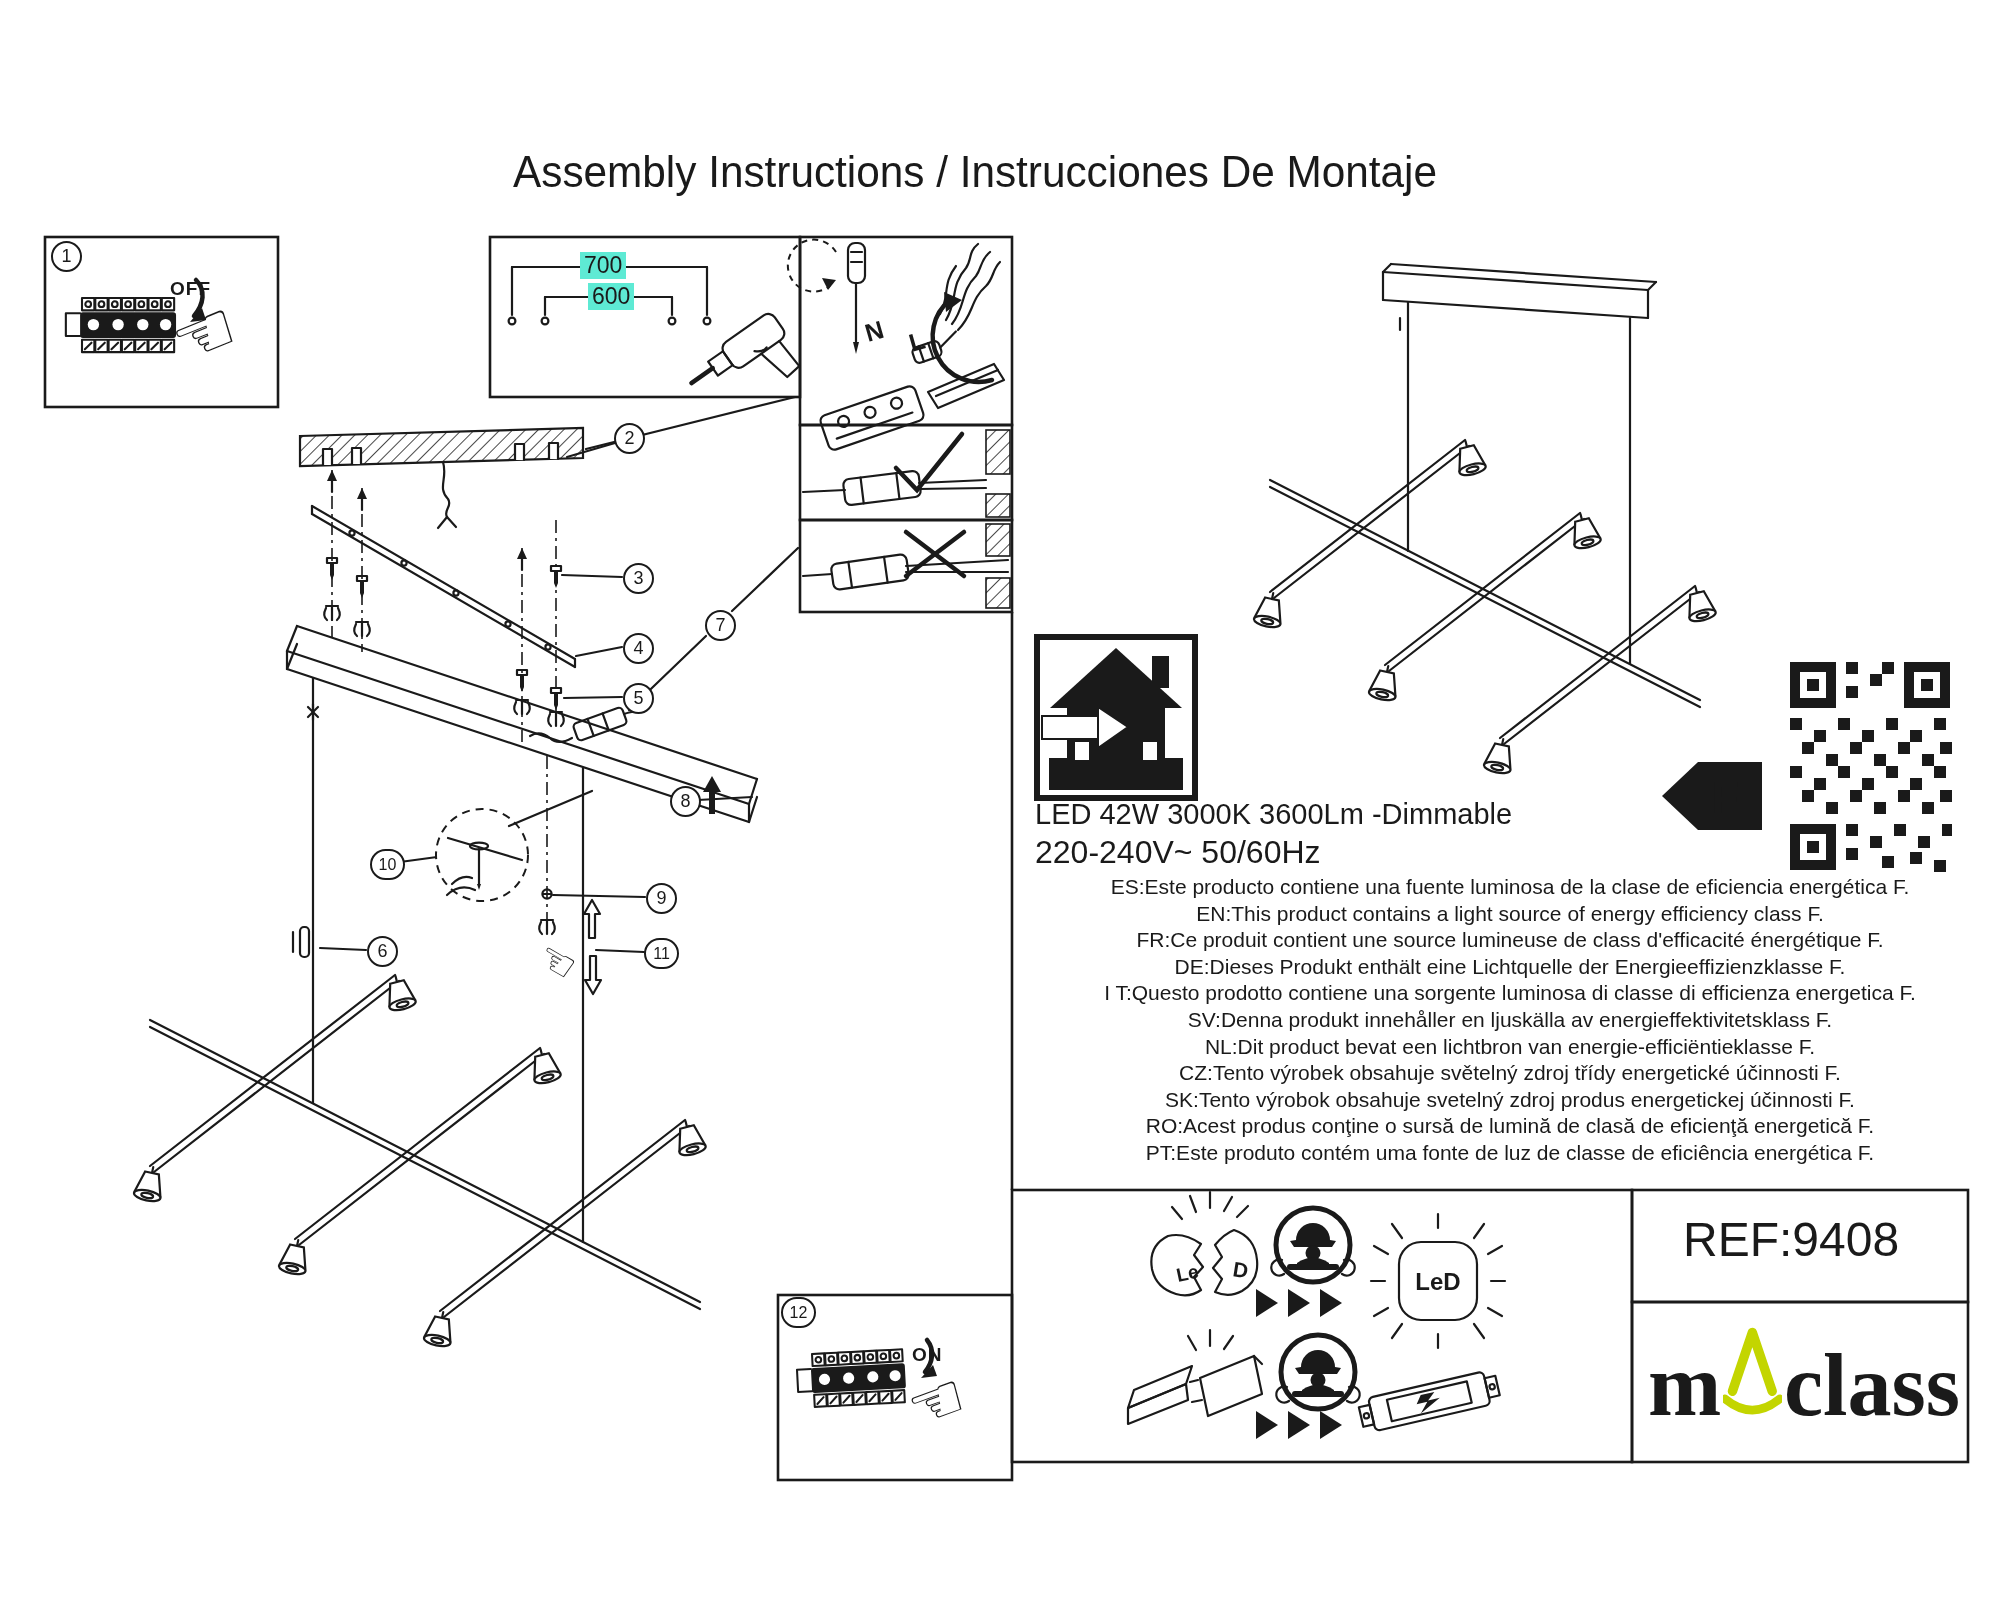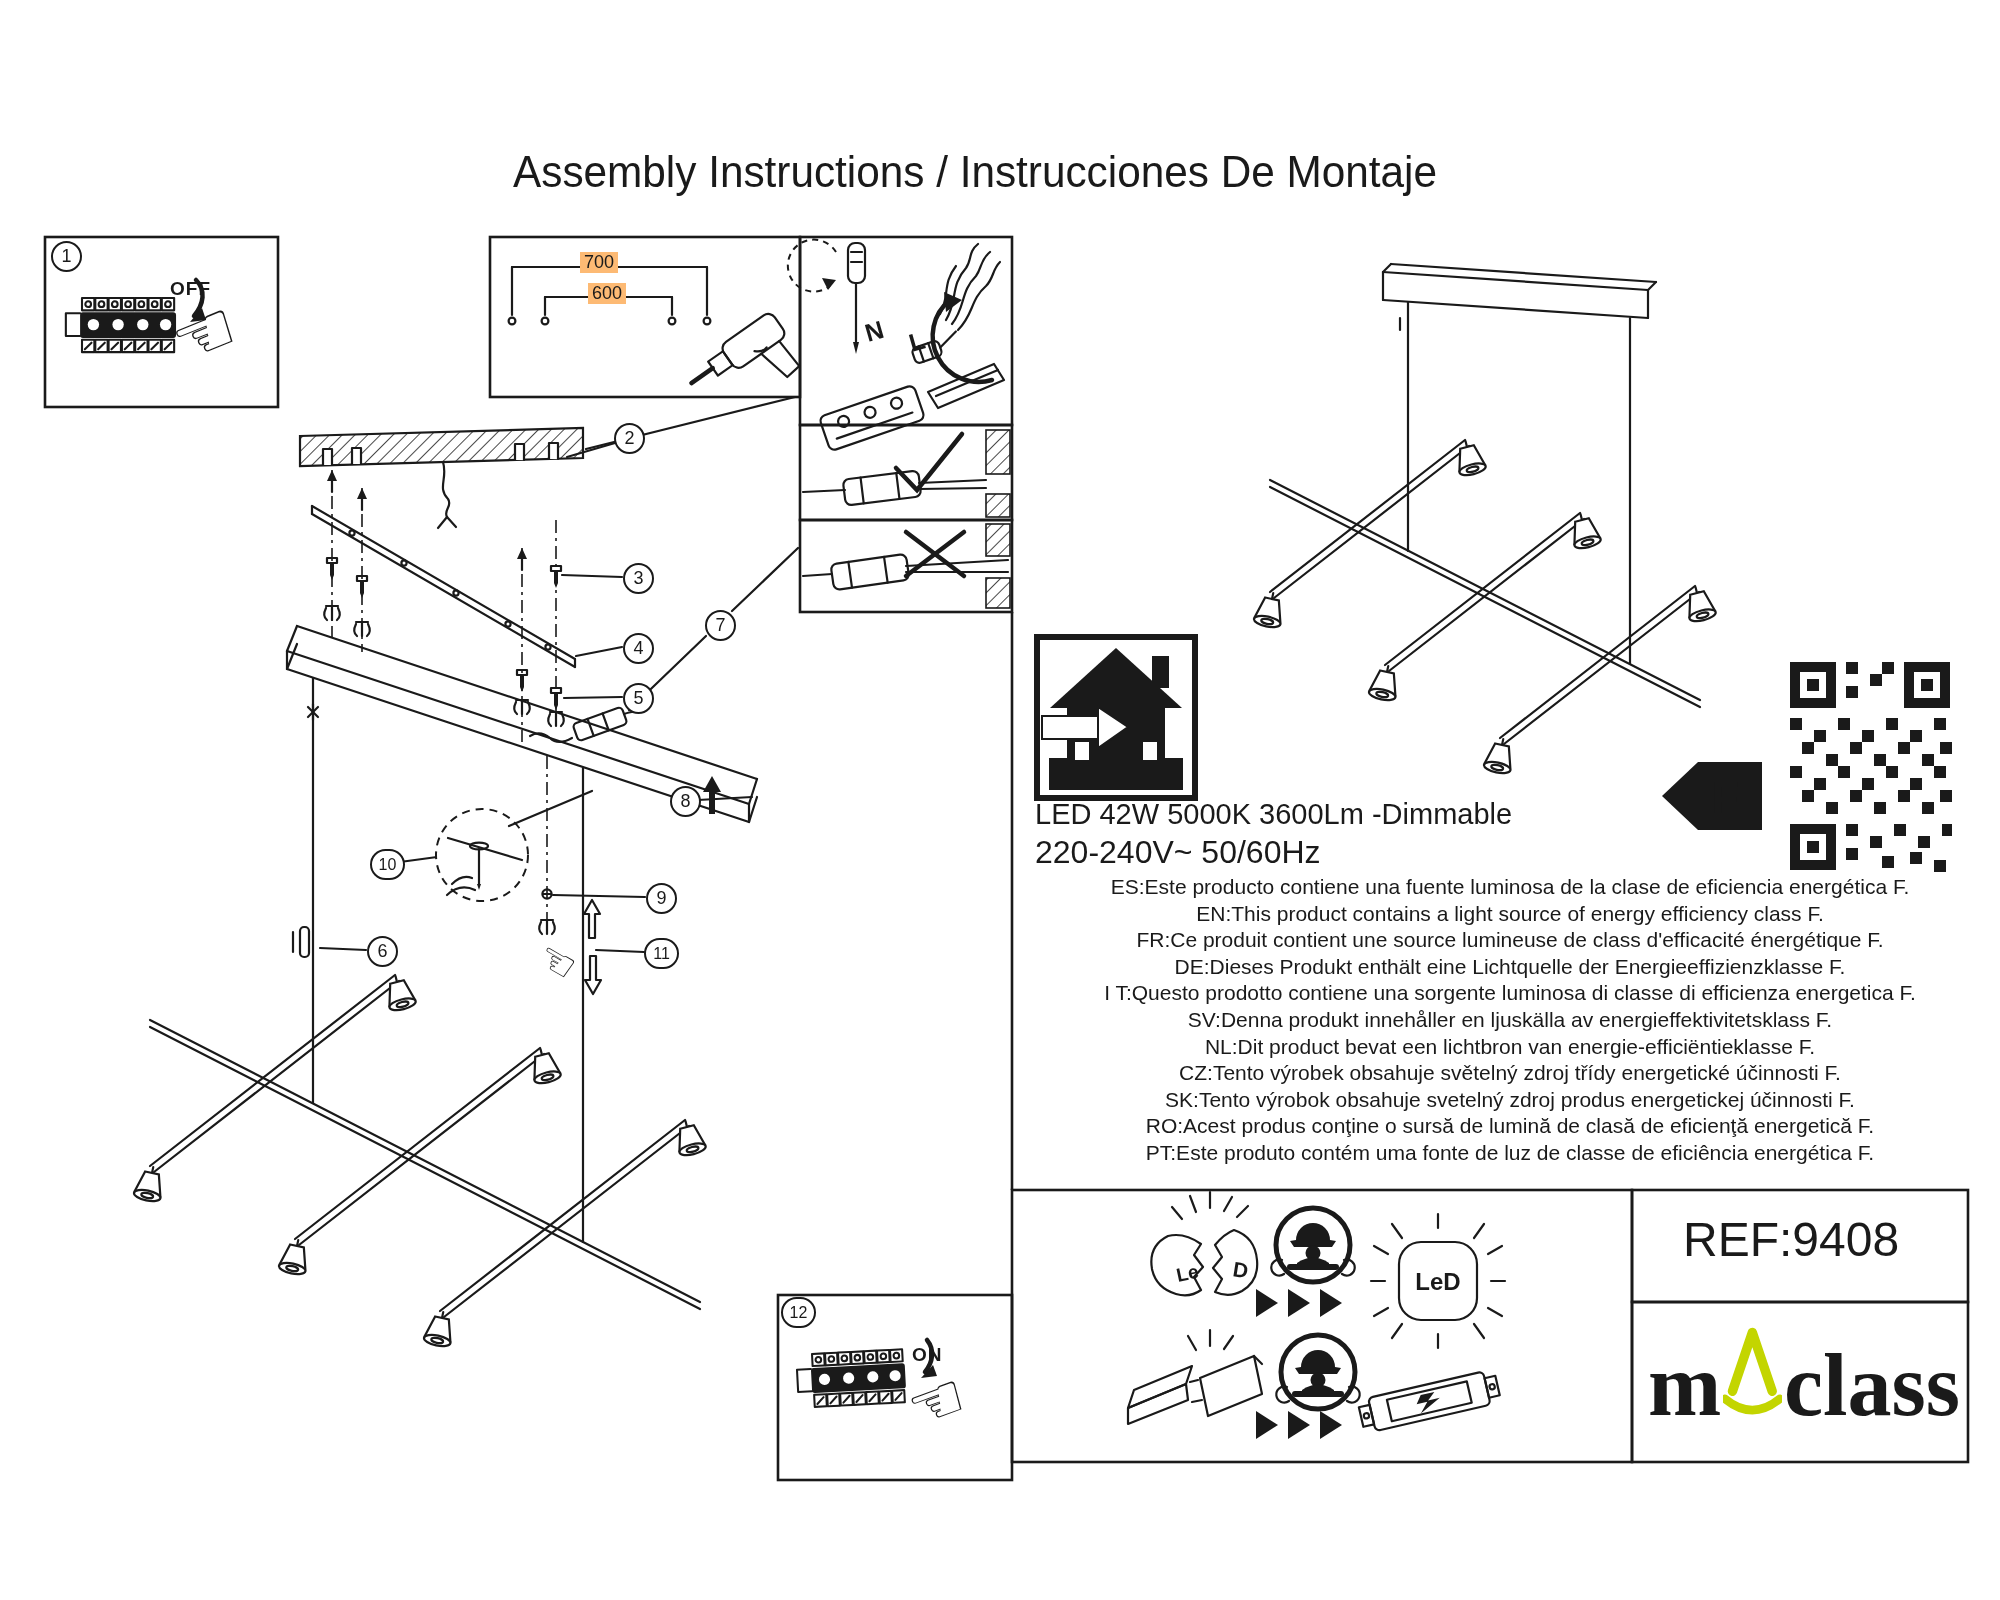--- a/index.html
+++ b/index.html
@@ -6,21 +6,21 @@
   .page{position:relative;width:2000px;height:1600px;background:#fff;overflow:hidden;
         font-family:"Liberation Sans",sans-serif;color:#1a1a1a;}
   .abs{position:absolute;}
   .title{left:0;top:146px;width:1950px;text-align:center;font-size:45px;letter-spacing:0;
          transform:scaleX(.94);transform-origin:center;}
   .art{left:0;top:0;width:2000px;height:1600px;}
   .co{width:27px;height:27px;border:2.2px solid #1a1a1a;border-radius:50%;text-align:center;
       font-size:18px;line-height:27px;background:#fff;}
   .co.w{width:31px;font-size:16px;border-radius:16px;}
   .lbl{font-weight:bold;font-size:19px;letter-spacing:1px;margin-top:38px;}
-  .dim{font-size:18px;background:#fdba74;padding:0 4px;}
+  .dim{font-size:23px;background:#5eead4;padding:0 4px;}
   .spec1{left:1035px;top:798px;font-size:29px;}
   .spec2{left:1035px;top:834px;font-size:32px;}
   .langs{left:1035px;top:874px;width:950px;font-size:21px;line-height:26.6px;text-align:center;}
   .ref{left:1658px;top:1212px;font-size:48px;margin-left:25px;}
   .brand{left:1648px;top:1326px;width:312px;display:flex;align-items:flex-end;justify-content:center;
          font-family:"Liberation Serif",serif;font-size:88px;font-weight:bold;line-height:88px;}
   .hand{font-size:72px;line-height:72px;color:#1a1a1a;}
   svg .ln{stroke:#1a1a1a;stroke-width:2.2;fill:none;stroke-linecap:round;stroke-linejoin:round;}
   svg .th{stroke:#1a1a1a;stroke-width:4.5;fill:none;stroke-linecap:round;}
   svg .fl{fill:#1a1a1a;stroke:none;}
@@ -535,21 +535,21 @@
 <div class="abs lbl" style="left:170px;top:240px">OFF</div>
 <div class="abs lbl" style="left:912px;top:1306px">ON</div>
 
 <div class="abs dim" style="left:580px;top:252px">700</div>
 <div class="abs dim" style="left:588px;top:283px">600</div>
 
 <div class="abs hand" style="left:172px;top:298px;transform:rotate(-22deg)">☜</div>
 <div class="abs hand" style="left:908px;top:1366px;font-size:64px;transform:rotate(-20deg)">☜</div>
 <div class="abs hand" style="left:538px;top:926px;font-size:42px;transform:rotate(30deg)">☜</div>
 
-<div class="abs spec1">LED 42W 5000K 3600Lm -Dimmable</div>
+<div class="abs spec1">LED 42W 3000K 3600Lm -Dimmable</div>
 <div class="abs spec2">220-240V~  50/60Hz</div>
 
 <div class="abs langs">
   <div>ES:Este producto contiene una fuente luminosa de la clase de eficiencia energética F.</div>
   <div>EN:This product contains a light source of energy efficiency class F.</div>
   <div>FR:Ce produit contient une source lumineuse de class d'efficacité énergétique F.</div>
   <div>DE:Dieses Produkt enthält eine Lichtquelle der Energieeffizienzklasse F.</div>
   <div>I T:Questo prodotto contiene una sorgente luminosa di classe di efficienza energetica F.</div>
   <div>SV:Denna produkt innehåller en ljuskälla av energieffektivitetsklass F.</div>
   <div>NL:Dit product bevat een lichtbron van energie-efficiëntieklasse F.</div>

